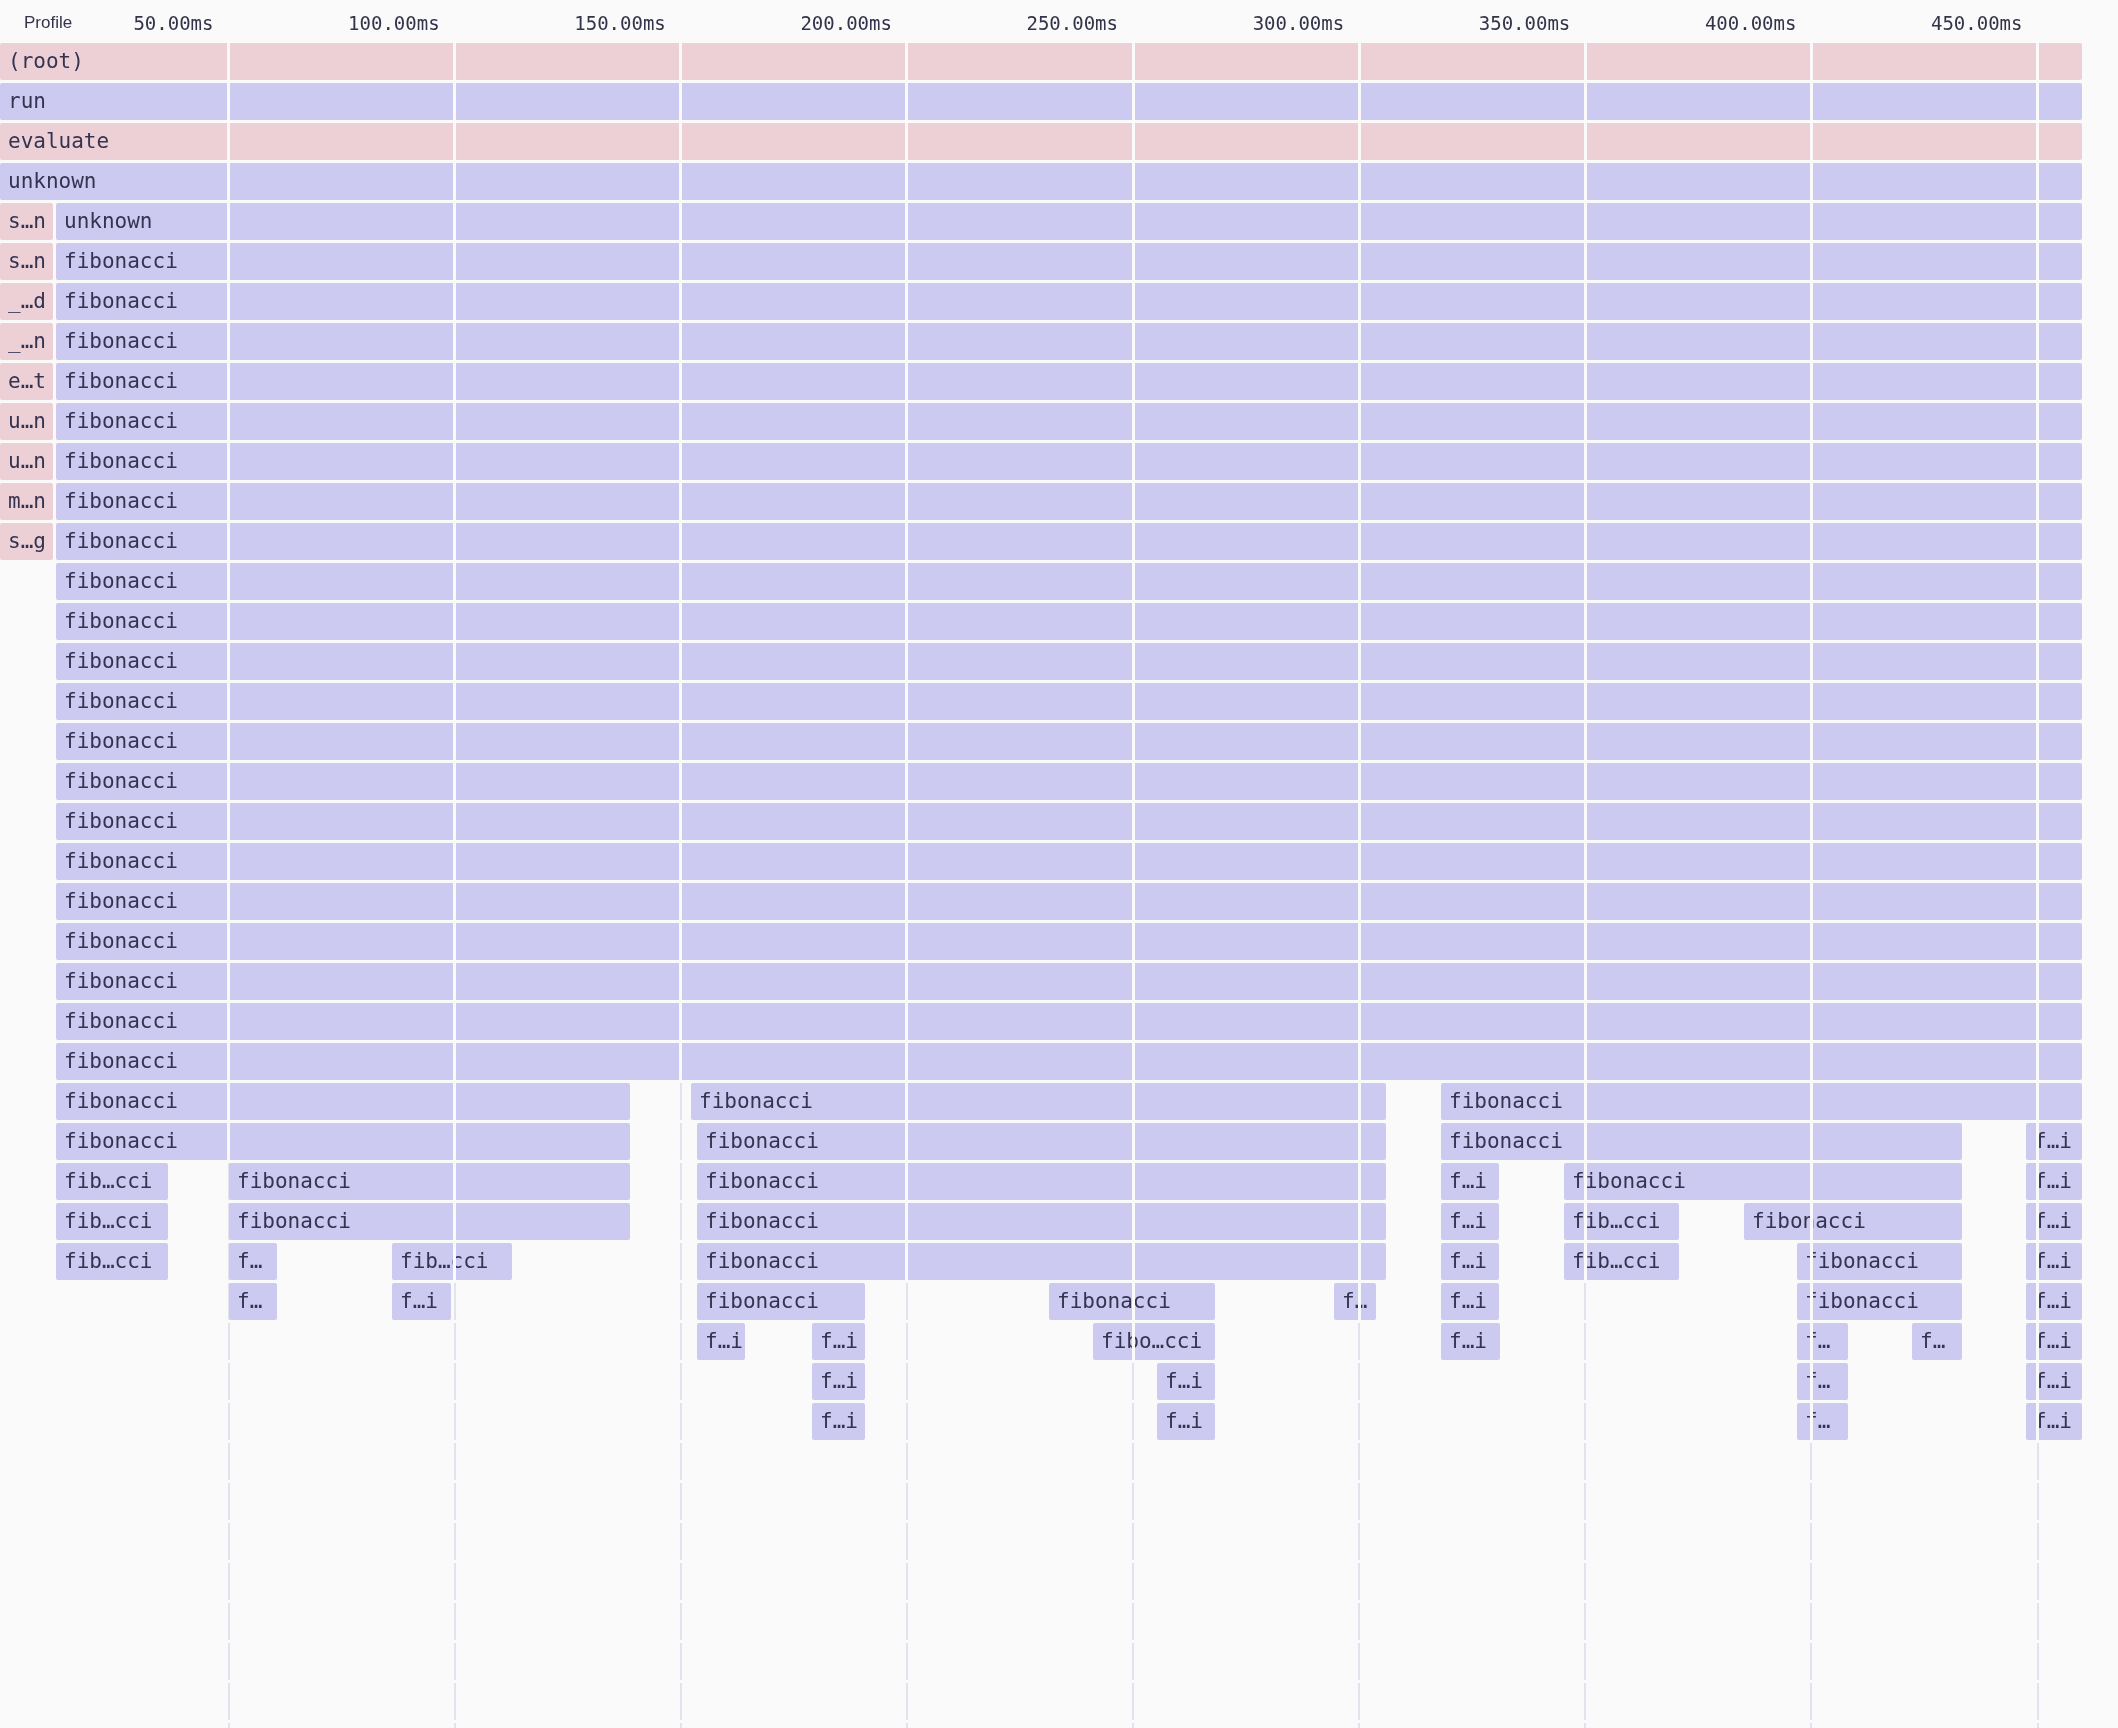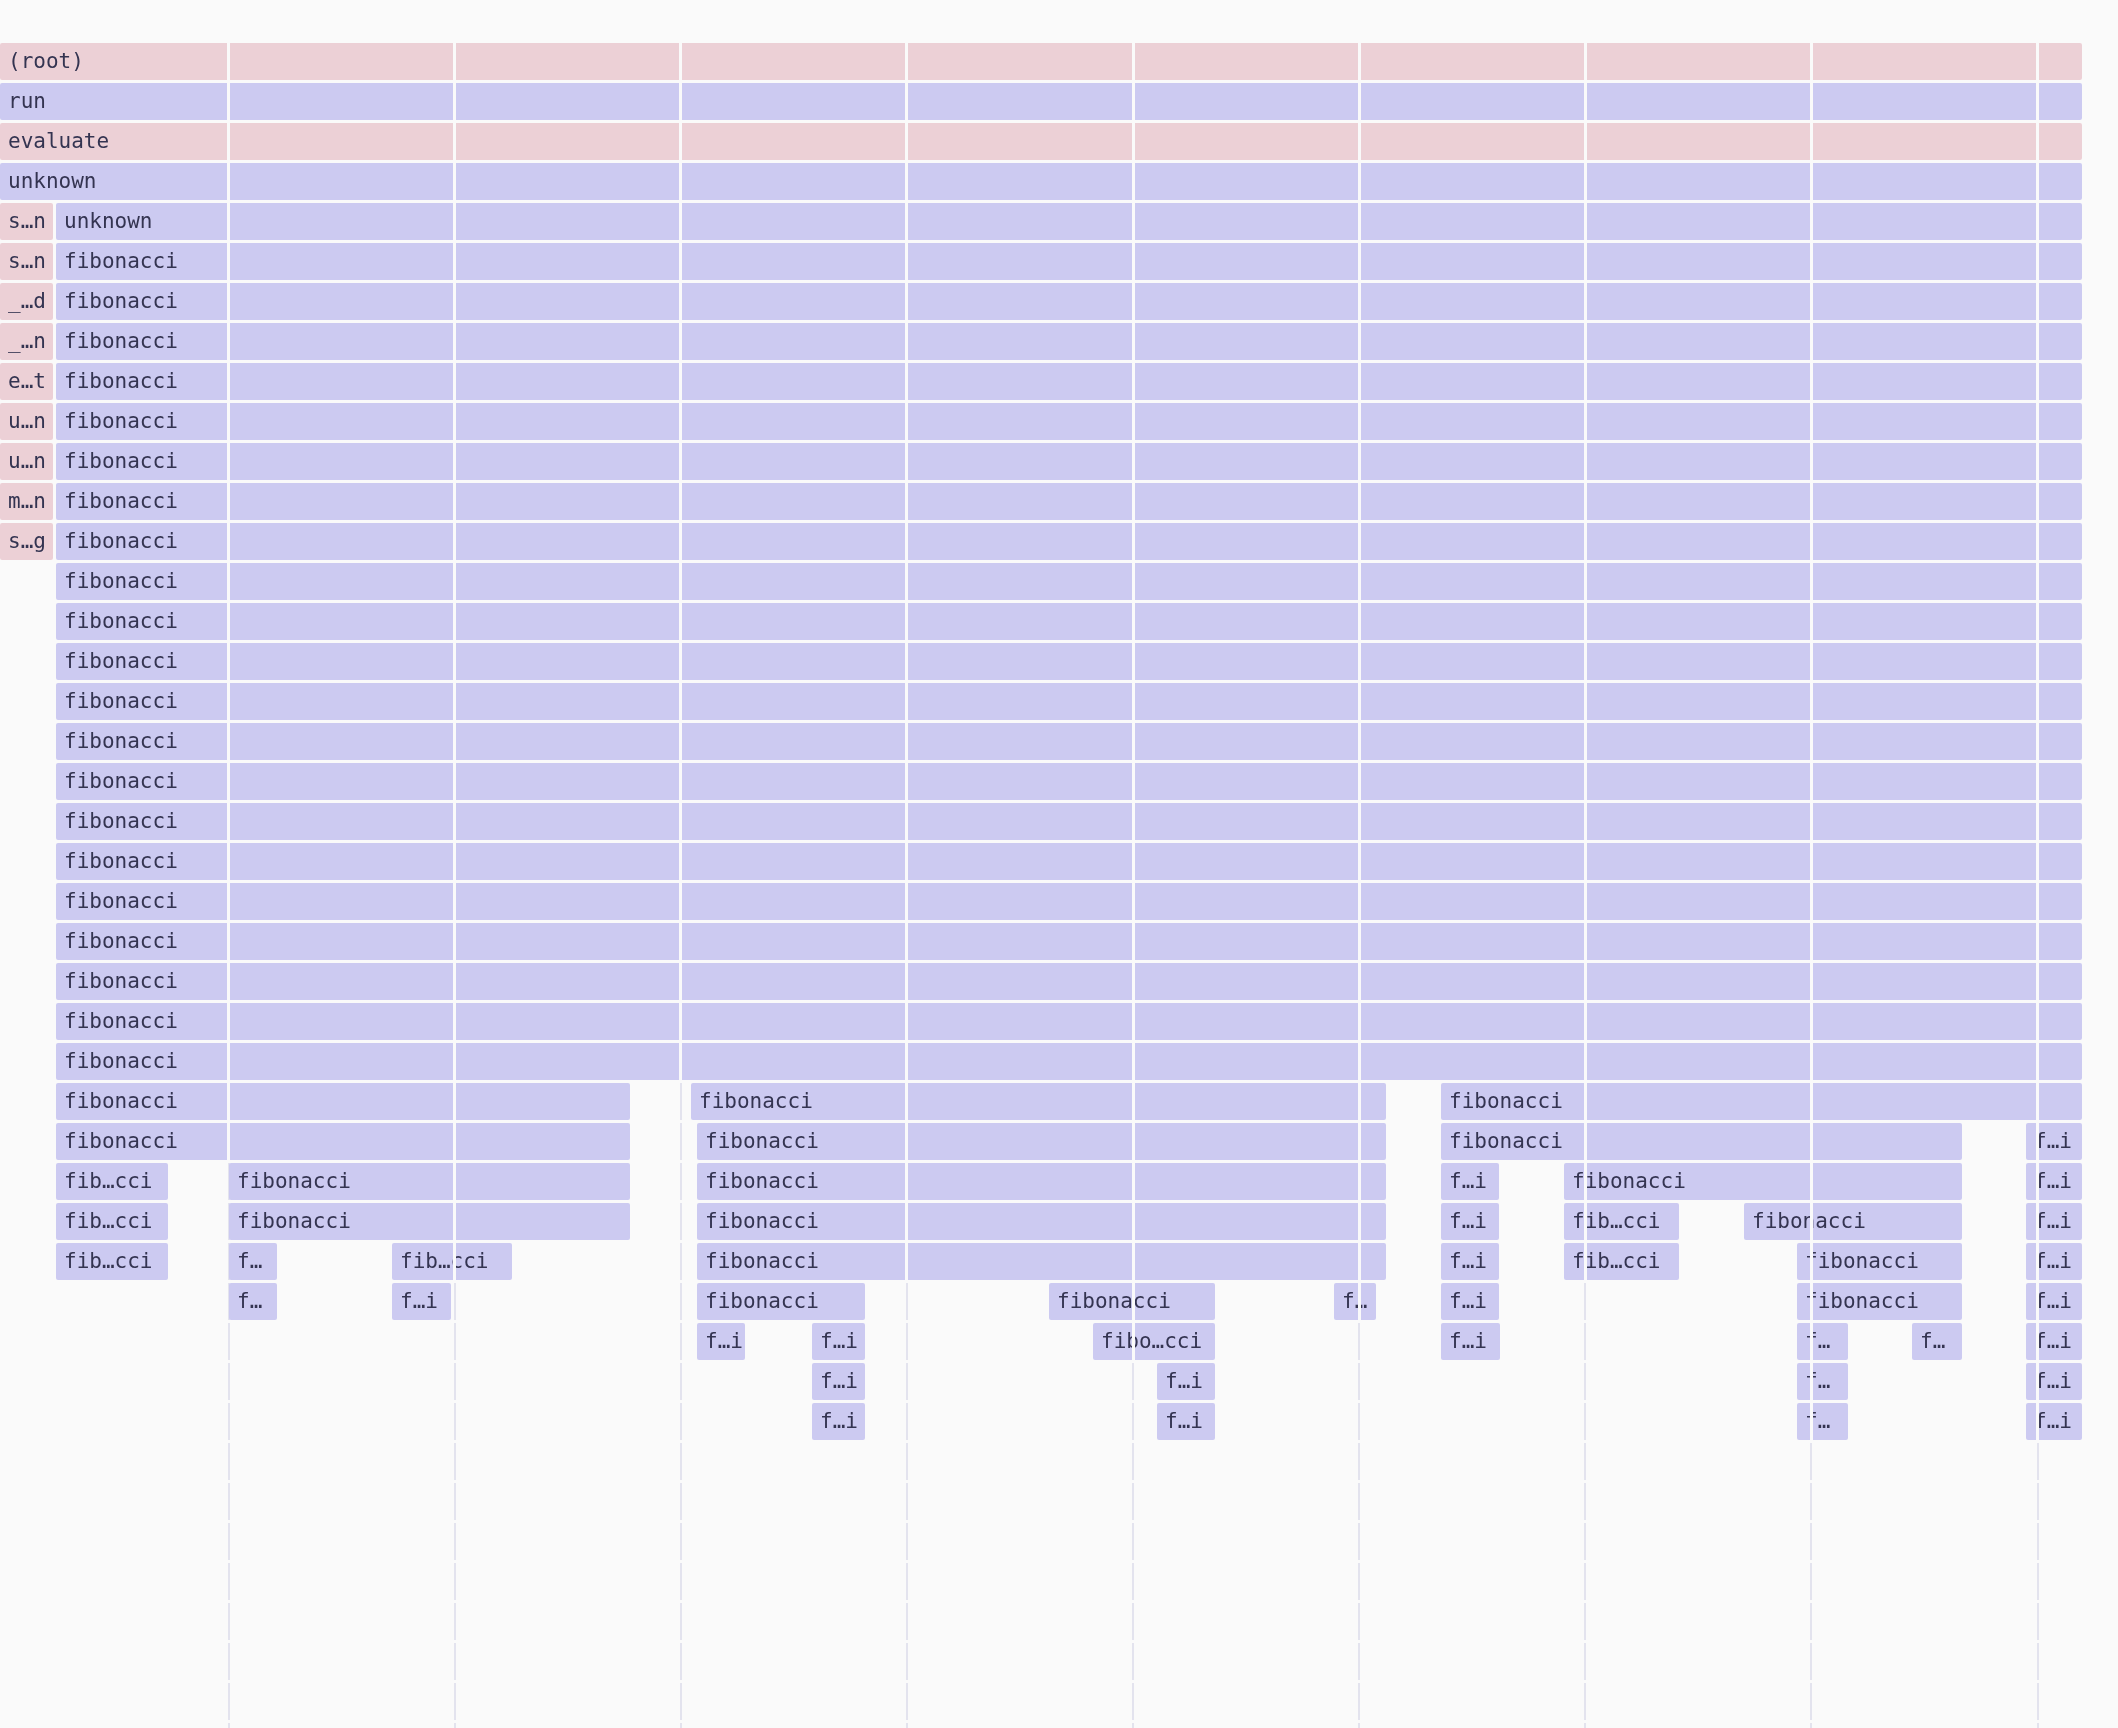--- a/index.html
+++ b/index.html
@@ -137,13 +137,27 @@
       <div class="seg purple" style="left: 2026px; top: 1323px; width: 56px;">f…i<div class="hairline" style="left: 10px;"></div></div>
       <div class="seg purple" style="left: 812px; top: 1363px; width: 53px;">f…i</div>
       <div class="seg purple" style="left: 1157px; top: 1363px; width: 58px;">f…i</div>
       <div class="seg purple" style="left: 1797px; top: 1363px; width: 51px;">f…<div class="hairline" style="left: 12.9px;"></div></div>
       <div class="seg purple" style="left: 2026px; top: 1363px; width: 56px;">f…i<div class="hairline" style="left: 10px;"></div></div>
       <div class="seg purple" style="left: 812px; top: 1403px; width: 53px;">f…i</div>
       <div class="seg purple" style="left: 1157px; top: 1403px; width: 58px;">f…i</div>
       <div class="seg purple" style="left: 1797px; top: 1403px; width: 51px;">f…<div class="hairline" style="left: 12.9px;"></div></div>
       <div class="seg purple" style="left: 2026px; top: 1403px; width: 56px;">f…i<div class="hairline" style="left: 10px;"></div></div>
     </div>
+  <div id="header">
+    <span id="profile-title">Profile</span>
+    <div id="ticks">
+        <span class="tick" style="left: -6.5px;">50.00ms</span>
+        <span class="tick" style="left: 219.6px;">100.00ms</span>
+        <span class="tick" style="left: 445.8px;">150.00ms</span>
+        <span class="tick" style="left: 671.9px;">200.00ms</span>
+        <span class="tick" style="left: 898px;">250.00ms</span>
+        <span class="tick" style="left: 1124.2px;">300.00ms</span>
+        <span class="tick" style="left: 1350.3px;">350.00ms</span>
+        <span class="tick" style="left: 1576.4px;">400.00ms</span>
+        <span class="tick" style="left: 1802.5px;">450.00ms</span>
+      </div>
+  </div>
 </div>
 
 </body></html>

